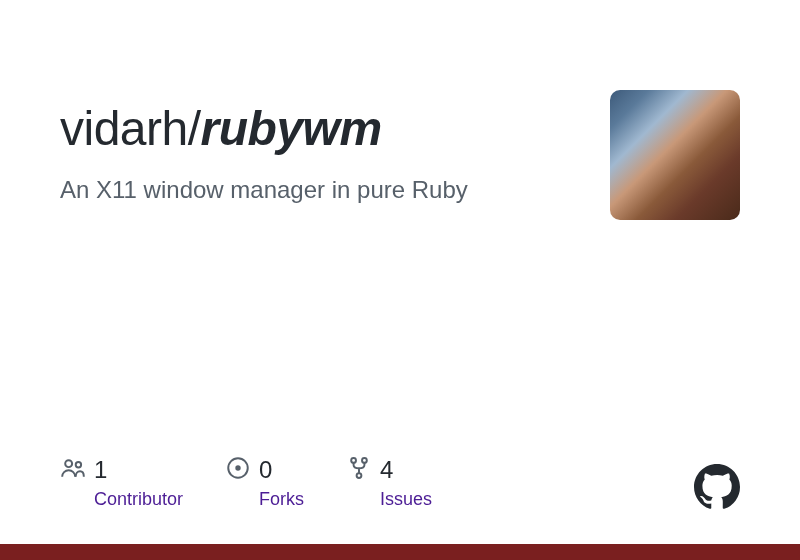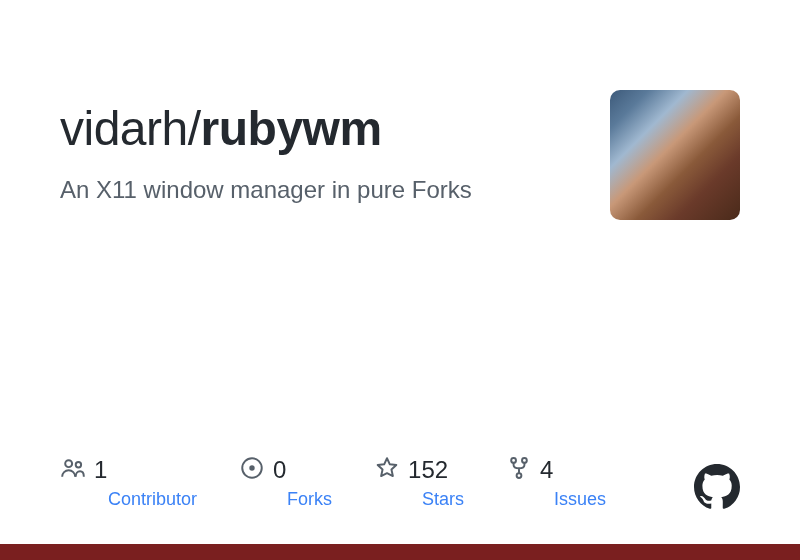--- a/index.html
+++ b/index.html
@@ -24,21 +24,21 @@
     }
     .repo-title {
       font-size: 48px;
       font-weight: 400;
       color: #24292f;
       line-height: 1.2;
       letter-spacing: -0.5px;
     }
     .repo-title .owner { font-weight: 400; }
     .repo-title .sep { font-weight: 400; }
-    .repo-title .name { font-weight: 700; }
+    .repo-title .name { font-weight: 700; font-style: italic; }
     .description {
       font-size: 24px;
       color: #57606a;
       margin-top: 18px;
       font-weight: 400;
     }
     .avatar {
       width: 130px;
       height: 130px;
       border-radius: 10px;
@@ -76,23 +76,23 @@
       stroke: #57606a;
       stroke-width: 1.8;
     }
     .stat-value {
       font-size: 24px;
       color: #24292f;
       font-weight: 400;
     }
     .stat-label {
       font-size: 18px;
-      color: #3b82f6;
+      color: #4c1d95;
       margin-top: 4px;
-      margin-left: 48px;
+      margin-left: 34px;
     }
     .github-logo {
       width: 46px;
       height: 46px;
     }
     .github-logo svg {
       width: 46px;
       height: 46px;
       fill: #24292f;
     }
@@ -107,21 +107,21 @@
   </style>
 </head>
 <body>
 
 <div class="content">
   <div class="header-row">
     <div class="title-block">
       <h1 class="repo-title">
         <span class="owner">vidarh</span><span class="sep">/</span><span class="name">rubywm</span>
       </h1>
-      <p class="description">An X11 window manager in pure Forks</p>
+      <p class="description">An X11 window manager in pure Ruby</p>
     </div>
     <div class="avatar"></div>
   </div>
 </div>
 
 <div class="stats-row">
   <div class="stats">
 
     <div class="stat">
       <div class="stat-top">
@@ -144,31 +144,20 @@
           <svg viewBox="0 0 24 24">
               <circle cx="12" cy="12" r="9"></circle>
               <circle cx="12" cy="12" r="2.5" fill="#57606a" stroke="none"></circle>
             </svg>
         </span>
         <span class="stat-value">0</span>
       </div>
       <span class="stat-label">Forks</span>
     </div>
 
-    <div class="stat">
-      <div class="stat-top">
-        <span>
-          <svg viewBox="0 0 24 24">
-              <path d="M12 3l2.6 5.6 6 .6-4.5 4.2 1.3 6L12 16.8 6.6 19.4l1.3-6L3.4 9.2l6-.6L12 3z" stroke-linejoin="round"></path>
-            </svg>
-        </span>
-        <span class="stat-value">152</span>
-      </div>
-      <span class="stat-label">Stars</span>
-    </div>
 
     <div class="stat">
       <div class="stat-top">
         <span>
           <svg viewBox="0 0 24 24">
               <circle cx="7" cy="5" r="2.2"></circle>
               <circle cx="17" cy="5" r="2.2"></circle>
               <circle cx="12" cy="19" r="2.2"></circle>
               <path d="M7 7.2v2c0 2 2 3 5 3s5-1 5-3v-2M12 12.2v4.6"></path>
             </svg>

